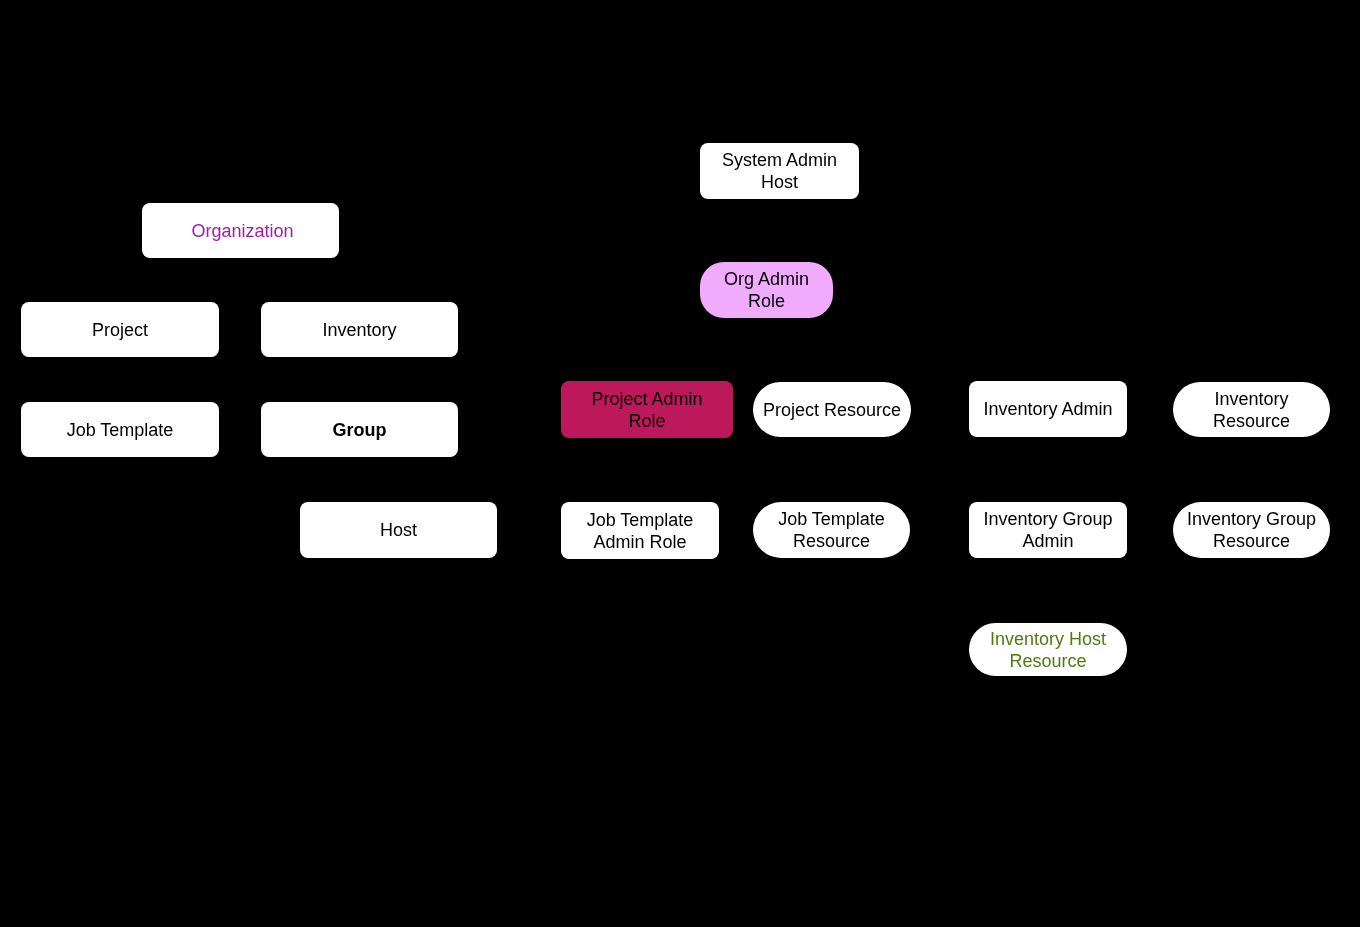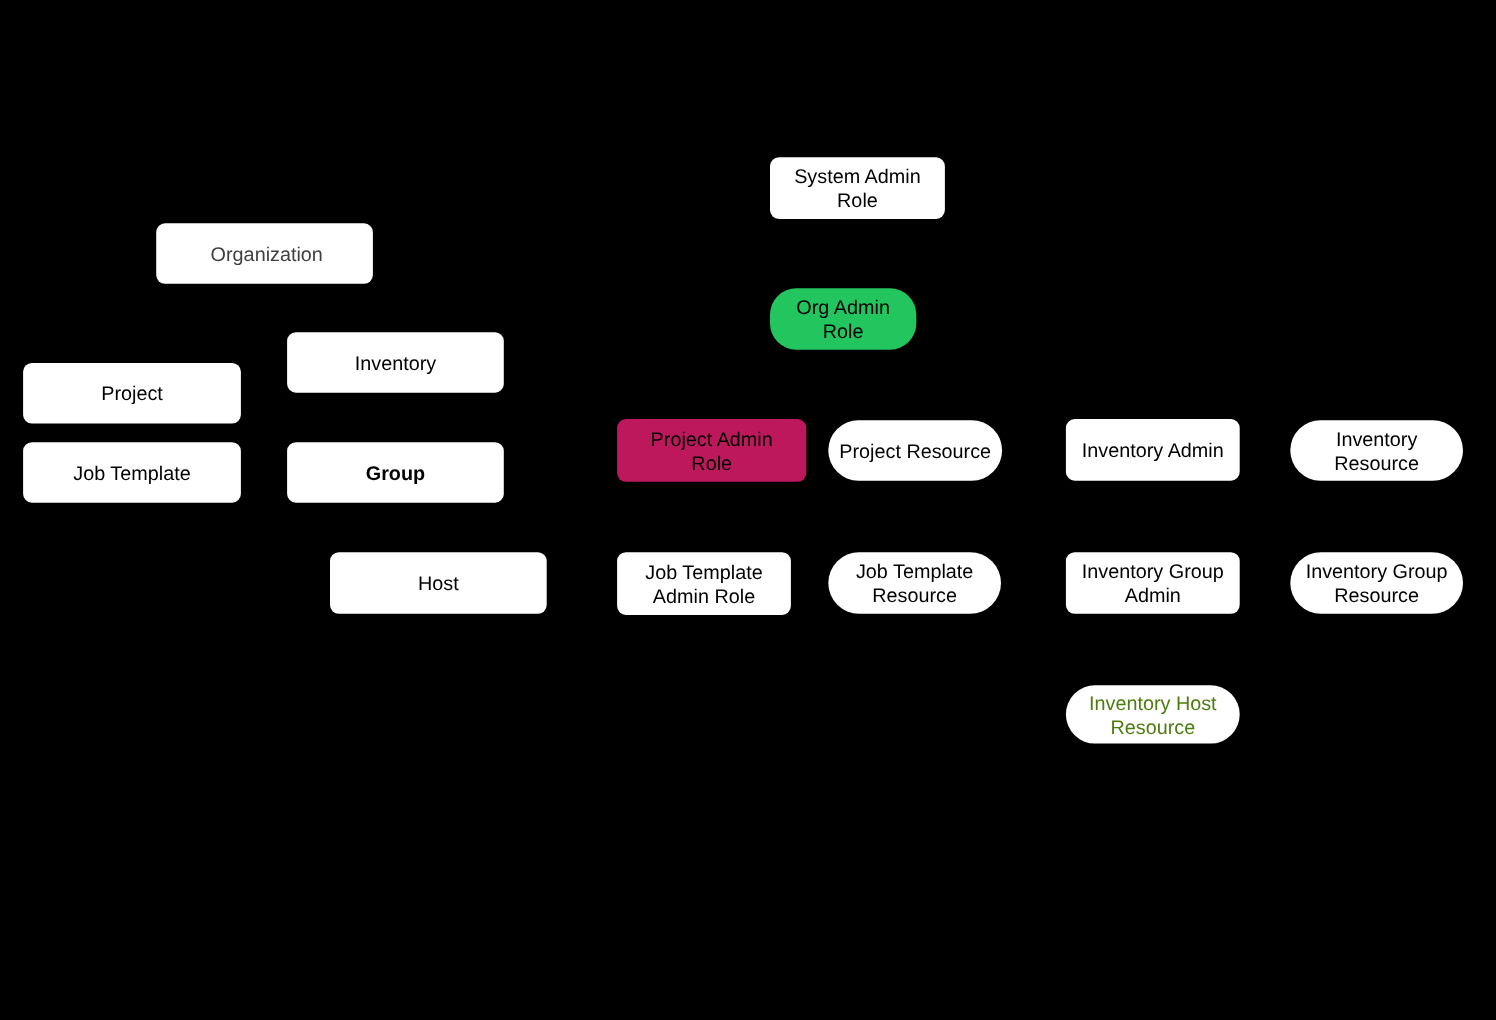--- a/index.html
+++ b/index.html
@@ -35,43 +35,43 @@
     border-radius: 8px;
   }
   .pill {
     border-radius: 28px;
   }
 </style>
 </head>
 <body>
 
 <div class="canvas" style="background: rgb(0, 0, 0);">
-    <div class="node rect" style="left: 142px; top: 203px; width: 197px; height: 55px; background: rgb(255, 255, 255); color: #404040; padding-left: 10px;">
+    <div class="node rect" style="left: 142px; top: 203px; width: 197px; height: 55px; background: rgb(255, 255, 255); color: #a21caf; padding-left: 10px;">
       <span class="label">Organization</span>
     </div>
-    <div class="node rect" style="left: 21px; top: 302px; width: 198px; height: 55px; background: rgb(255, 255, 255); color: rgb(0, 0, 0); margin-top: 28px;">
+    <div class="node rect" style="left: 21px; top: 302px; width: 198px; height: 55px; background: rgb(255, 255, 255); color: rgb(0, 0, 0);">
       <span class="label">Project</span>
     </div>
     <div class="node rect" style="left: 261px; top: 302px; width: 197px; height: 55px; background: rgb(255, 255, 255); color: rgb(0, 0, 0);">
       <span class="label">Inventory</span>
     </div>
     <div class="node rect" style="left: 21px; top: 402px; width: 198px; height: 55px; background: rgb(255, 255, 255); color: rgb(0, 0, 0);">
       <span class="label">Job Template</span>
     </div>
     <div class="node rect" style="left: 261px; top: 402px; width: 197px; height: 55px; background: rgb(255, 255, 255); color: rgb(0, 0, 0); font-weight: bold;">
       <span class="label">Group</span>
     </div>
     <div class="node rect" style="left: 261px; top: 502px; width: 197px; height: 56px; background: rgb(255, 255, 255); color: rgb(0, 0, 0); margin-left: 39px;">
       <span class="label">Host</span>
     </div>
     <div class="node rect" style="left: 700px; top: 143px; width: 159px; height: 56px; background: rgb(255, 255, 255); color: rgb(0, 0, 0);">
       <span class="label">System Admin
-Role</span>
+Host</span>
     </div>
-    <div class="node rect" style="left: 700px; top: 262px; width: 133px; height: 56px; background: #22c55e; color: rgb(0, 0, 0); border-radius: 24px;">
+    <div class="node rect" style="left: 700px; top: 262px; width: 133px; height: 56px; background: #f0abfc; color: rgb(0, 0, 0); border-radius: 24px;">
       <span class="label">Org Admin Role</span>
     </div>
     <div class="node rect" style="left: 561px; top: 381px; width: 172px; height: 57px; background: #be185d; color: rgb(0, 0, 0);">
       <span class="label">Project Admin
 Role</span>
     </div>
     <div class="node rect" style="left: 969px; top: 381px; width: 158px; height: 56px; background: rgb(255, 255, 255); color: rgb(0, 0, 0);">
       <span class="label">Inventory Admin</span>
     </div>
     <div class="node pill" style="left: 753px; top: 382px; width: 158px; height: 55px; background: rgb(255, 255, 255); color: rgb(0, 0, 0);">

